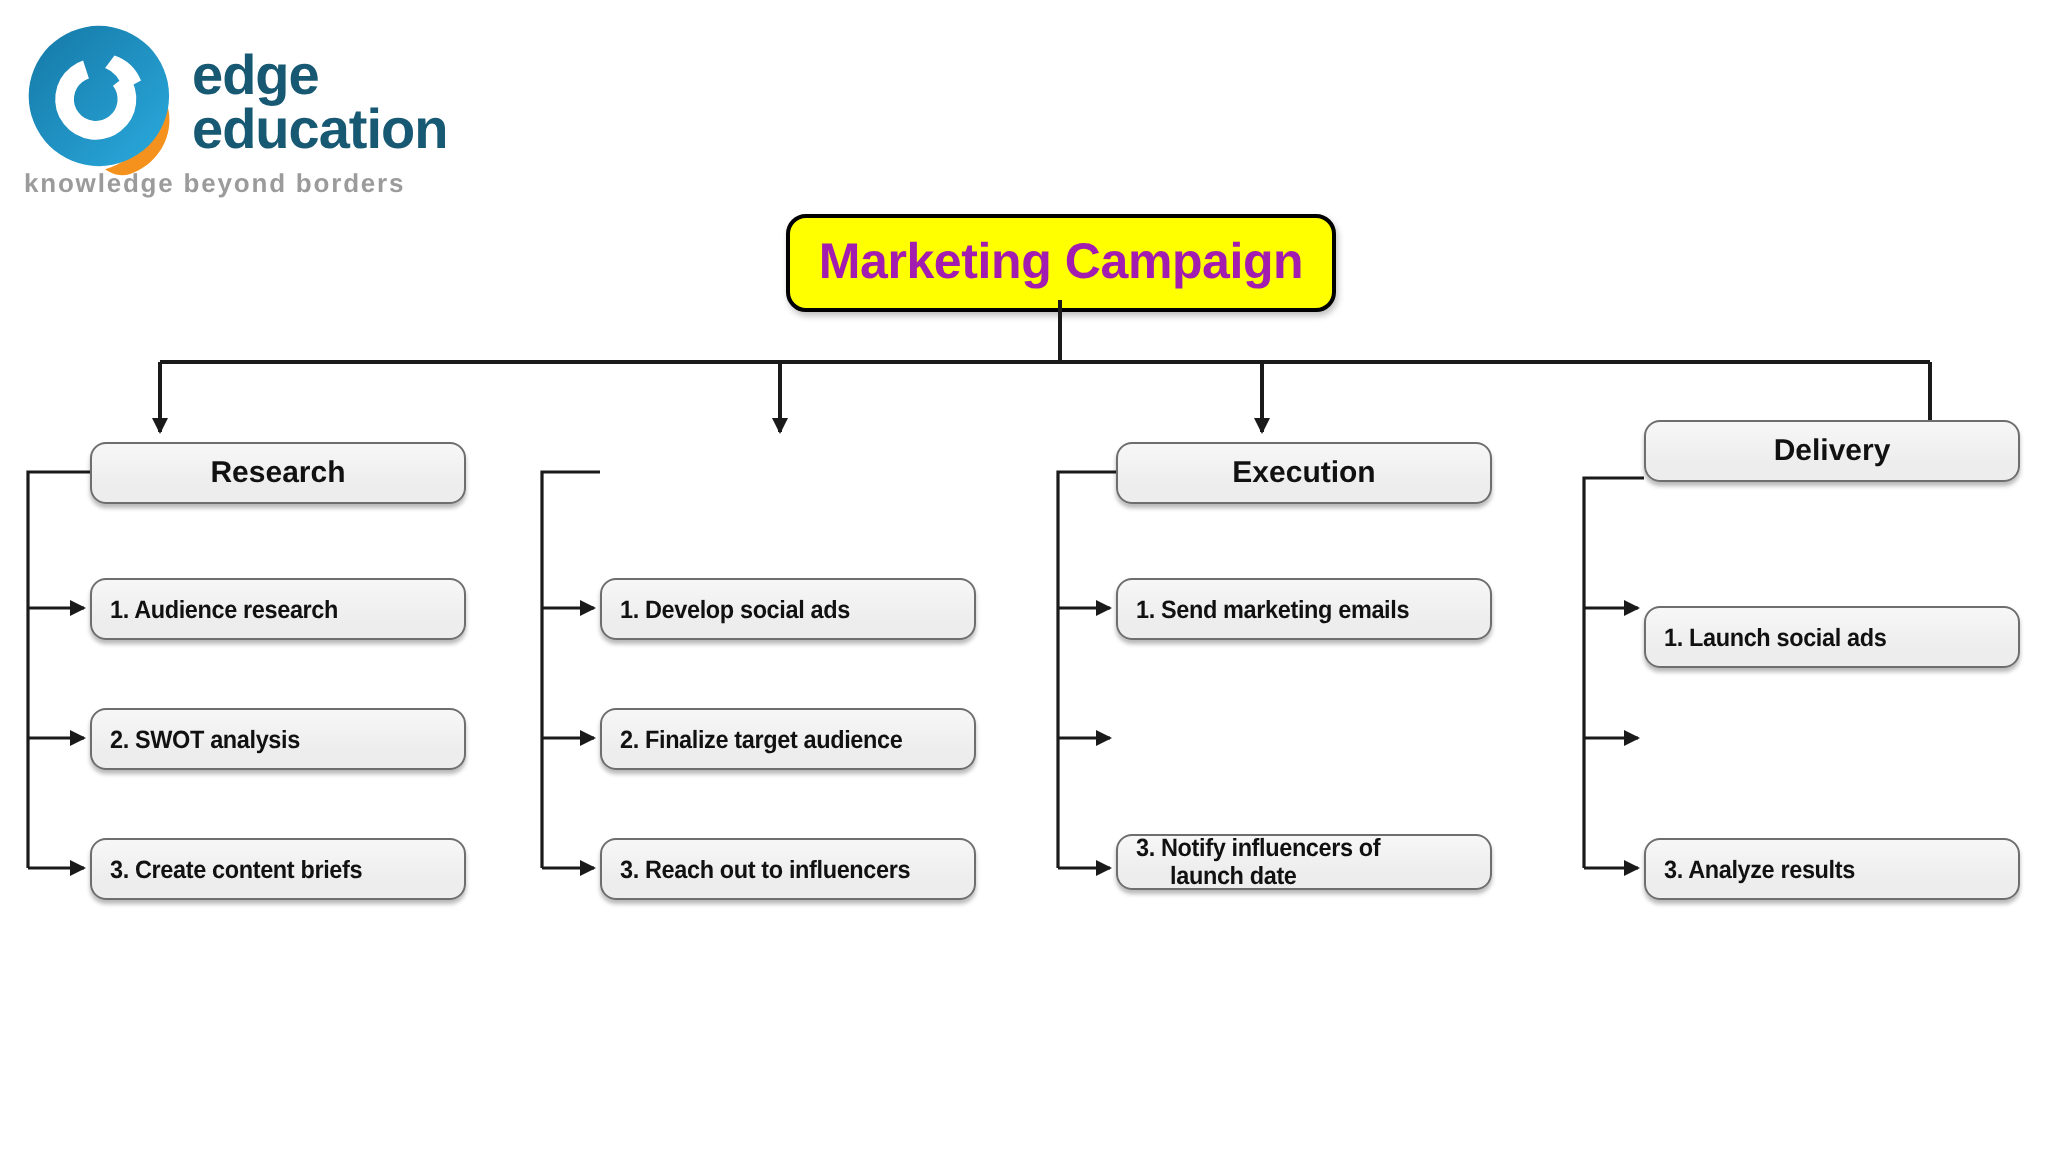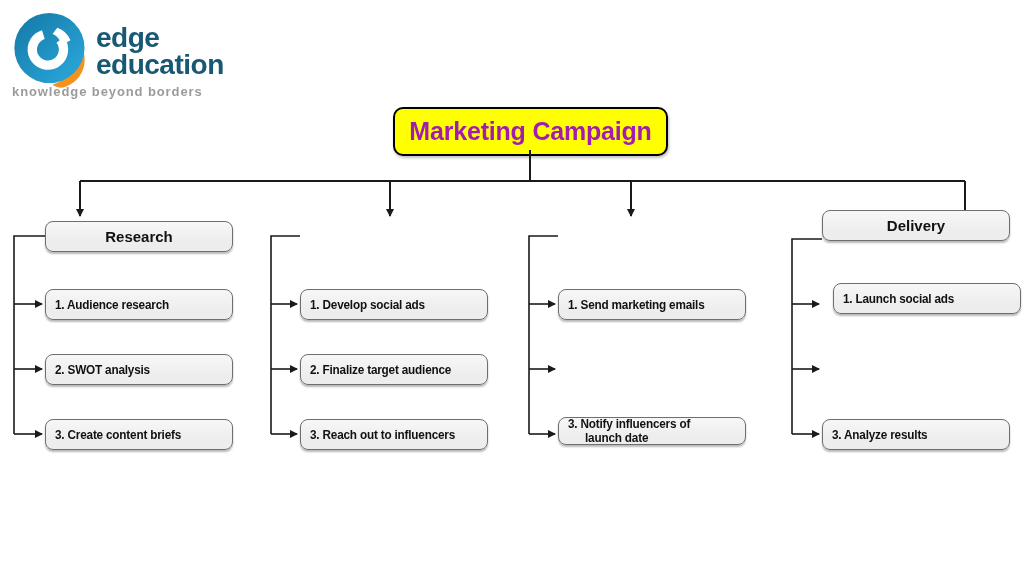--- a/index.html
+++ b/index.html
@@ -130,30 +130,33 @@
   <div class="node item" style="left:300px; top:289px;">
     <span class="itxt">1. Develop social ads</span>
   </div>
   <div class="node item" style="left:300px; top:354px;">
     <span class="itxt">2. Finalize target audience</span>
   </div>
   <div class="node item" style="left:300px; top:419px;">
     <span class="itxt">3. Reach out to influencers</span>
   </div>
 
+  <div class="node header" style="left:558px; top:221px;">
+    <span>Execution</span>
+  </div>
   <div class="node item" style="left:558px; top:289px;">
     <span class="itxt">1. Send marketing emails</span>
   </div>
   <div class="node item" style="left:558px; top:417px; height:28px;">
     <span class="itxt wrap">3. Notify influencers of launch date</span>
   </div>
 
   <div class="node header" style="left:822px; top:210px;">
     <span>Delivery</span>
   </div>
-  <div class="node item" style="left:822px; top:283px;margin-left:11px;">
+  <div class="node item" style="left:822px; top:303px;">
     <span class="itxt">1. Launch social ads</span>
   </div>
   <div class="node item" style="left:822px; top:419px;">
     <span class="itxt">3. Analyze results</span>
   </div>
 
 </div>
 
 </body></html>

